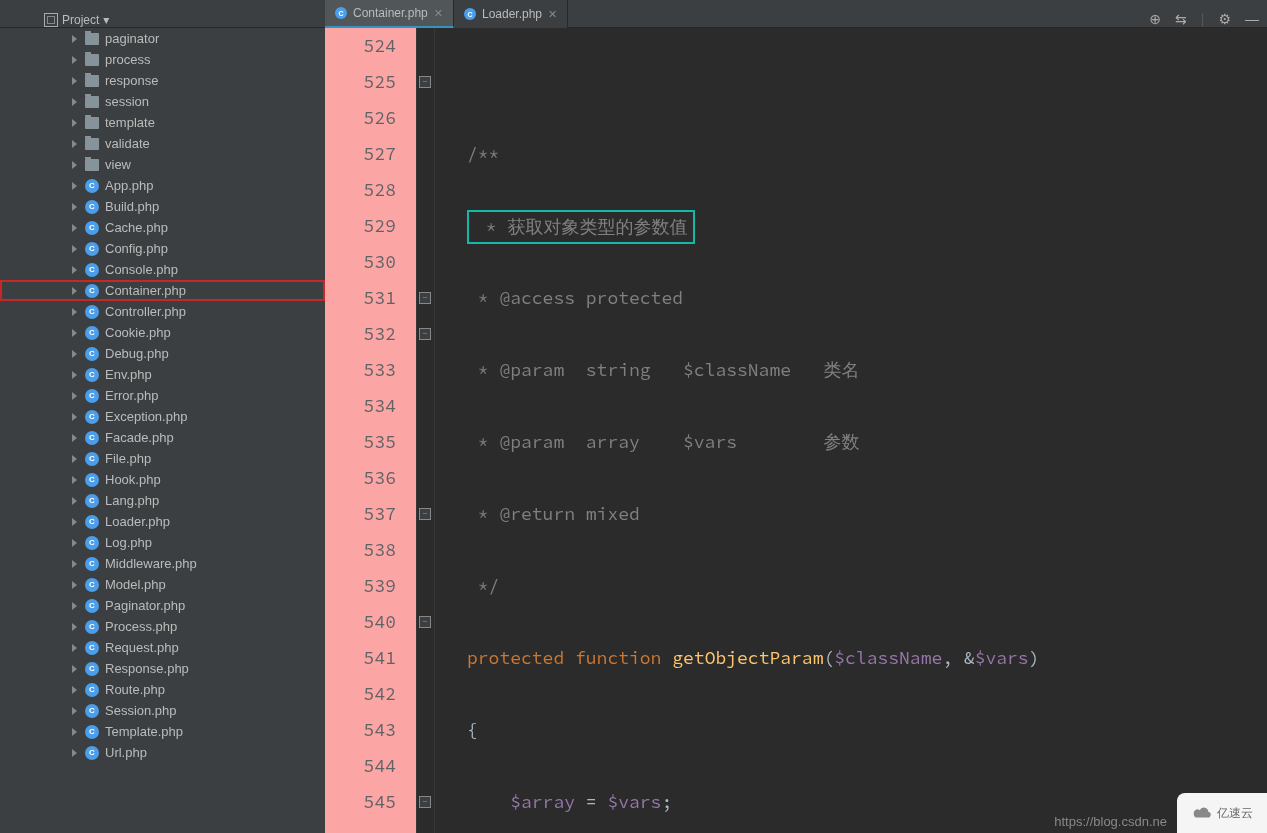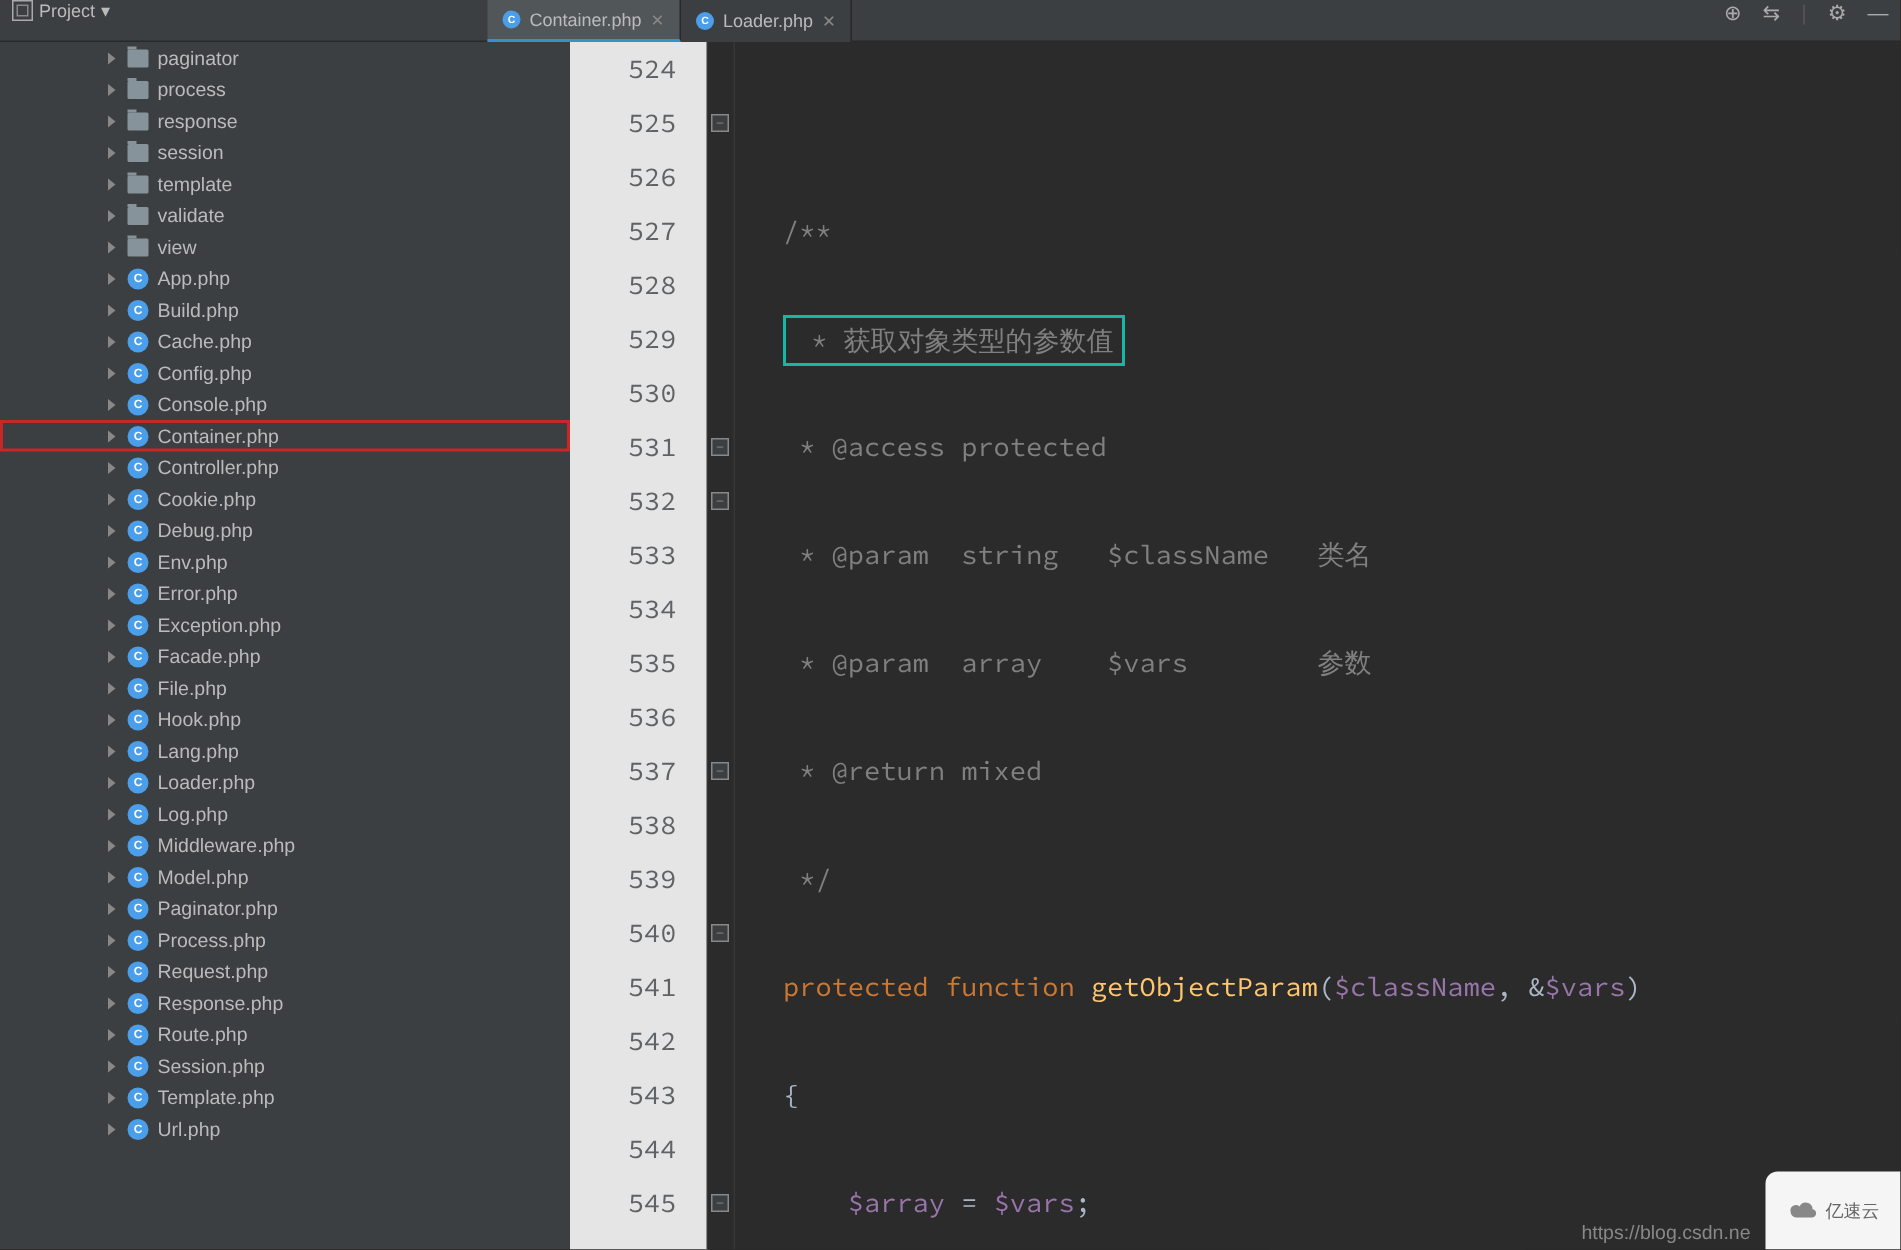--- a/index.html
+++ b/index.html
@@ -10,22 +10,23 @@
   overflow: hidden;
   width: 1267px;
   height: 833px;
   position: relative;
 }
 .toolbar {
   height: 28px;
   background: #3c3f41;
   border-bottom: 1px solid #282828;
   display: flex;
-  align-items: flex-start;
+  align-items: flex-end;
   font-size: 12px;
+  padding-left: 36px;
 }
 .project-selector {
   display: flex;
   align-items: center;
   padding: 0 8px;
   gap: 4px;
   cursor: pointer;
   color: #bbb;
 }
 .project-selector .icon-box {
@@ -71,21 +72,21 @@
   background: #515658;
   border-bottom: 2px solid #3592c4;
 }
 .tab .close { color: #888; font-size: 11px; }
 
 .main {
   display: flex;
   height: calc(833px - 28px);
 }
 .sidebar {
-  width: 380px;
+  width: 325px;
   background: #3c3f41;
   overflow-y: auto;
   font-size: 13px;
   color: #bbb;
   position: relative;
 }
 .sidebar::-webkit-scrollbar { width: 10px; }
 .sidebar::-webkit-scrollbar-track { background: #3c3f41; }
 .sidebar::-webkit-scrollbar-thumb { background: #555; border-radius: 2px; }
 
@@ -140,21 +141,21 @@
   flex: 1;
   background: #2b2b2b;
   display: flex;
   font-family: "Consolas", "Source Code Pro", monospace;
   font-size: 18px;
   line-height: 36px;
   position: relative;
 }
 .gutter {
   width: 92px;
-  background: #e5e5e5;
+  background: #fca5a5;
   color: #606366;
   text-align: right;
   padding-right: 20px;
   border-right: 1px solid #373737;
   user-select: none;
 }
 .gutter-fold {
   width: 18px;
   border-right: 1px solid #373737;
   position: relative;
@@ -196,21 +197,21 @@
 .watermark-url {
   position: absolute;
   bottom: 4px; right: 100px;
   font-size: 13px;
   color: #888;
   font-family: sans-serif;
 }
 .watermark-logo {
   position: absolute;
   bottom: 0; right: 0;
-  width: 90px; height: 52px;
+  width: 90px; height: 40px;
   background: #f5f5f5;
   border-radius: 8px 0 0 0;
   display: flex;
   align-items: center;
   justify-content: center;
   font-size: 12px;
   color: #666;
   gap: 4px;
 }
 .watermark-logo svg { width: 22px; height: 18px; }

